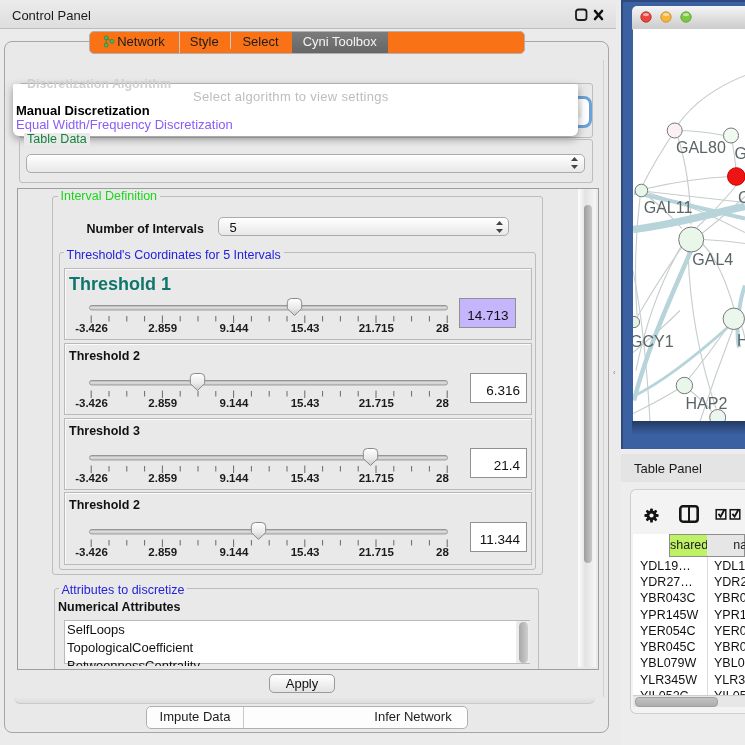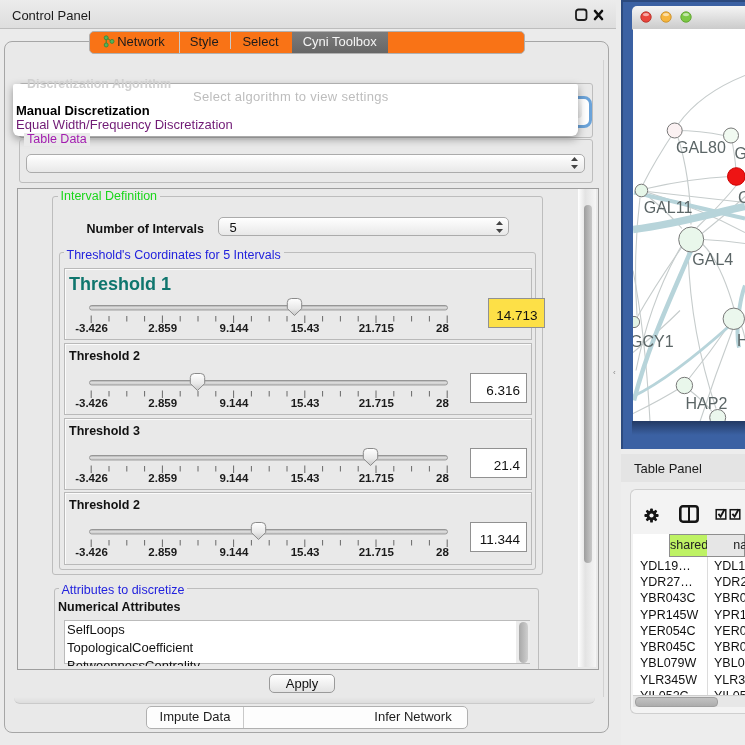--- a/index.html
+++ b/index.html
@@ -37,24 +37,24 @@
 
 <div class="abs" style="left:19.3px;top:83.4px;width:572px;height:53px;border:1px solid #bdbdbd;border-radius:3px;"></div>
 
 <div class="abs" style="left:560px;top:96px;width:26px;height:26px;border:3px solid #6ba3d9;border-radius:8px;background:#fff;"></div>
 <div class="abs" style="left:564px;top:100px;width:18px;height:18px;background:linear-gradient(#fff,#ededed);border-radius:4px;"></div>
 
 <div class="abs" style="left:13.4px;top:84px;width:564.5px;height:52px;background:#ffffff;border-radius:2px 2px 6px 6px;box-shadow:0 3px 9px rgba(0,0,0,0.38);"></div>
 <div class="abs" style="left:27px;top:76.5px;font-size:12.5px;font-weight:bold;color:#d0d0d0;z-index:3;">Discretization Algorithm</div>
 <div class="abs" style="left:193px;top:88.5px;font-size:13px;color:#bdbdbd;letter-spacing:0.3px;z-index:3;">Select algorithm to view settings</div>
 <div class="abs" style="left:16px;top:102.5px;font-size:13px;font-weight:bold;color:#000;z-index:3;">Manual Discretization</div>
-<div class="abs" style="left:16px;top:117px;font-size:13px;color:#701a75;z-index:3;">Equal Width/Frequency Discretization</div>
+<div class="abs" style="left:16px;top:117px;font-size:13px;color:#8b5cf6;z-index:3;">Equal Width/Frequency Discretization</div>
 
 <div class="abs" style="left:19.3px;top:139px;width:572px;height:42px;border:1px solid #bdbdbd;border-radius:3px;"></div>
-<div class="grouptitle" style="left:24px;top:133px;color:#a21caf;">Table Data</div>
+<div class="grouptitle" style="left:24px;top:133px;color:#15803d;">Table Data</div>
 <div class="abs" style="left:25.5px;top:153.5px;width:559px;height:19px;background:linear-gradient(#ffffff,#e8e8e8);border:1px solid #ababab;border-radius:5px;box-sizing:border-box;"></div>
 <svg class="abs" style="left:570px;top:157px;" width="9" height="12" viewBox="0 0 9 12">
       <path d="M4.5 0 L8 4 H1 Z" fill="#444"></path>
       <path d="M4.5 12 L1 8 H8 Z" fill="#444"></path>
     </svg>
 
 <div class="abs" style="left:16.5px;top:187.5px;width:580px;height:480.5px;border:1px solid #9e9e9e;background:#e9e9e9;overflow:hidden;" id="scrollpane">
   <svg width="0" height="0" style="position:absolute;">
         <defs>
           <linearGradient id="thg" x1="0" y1="0" x2="0" y2="1">
@@ -108,21 +108,21 @@
         <path d="M365.4 22 V27.5" stroke="#686868" stroke-width="1"></path>
         <path d="M383.2 21.5 V29" stroke="#686868" stroke-width="1"></path>
         <text x="27.5" y="37.5" font-size="11.5" font-weight="bold" fill="#1a1a1a" text-anchor="middle">-3.426</text>
         <text x="98.7" y="37.5" font-size="11.5" font-weight="bold" fill="#1a1a1a" text-anchor="middle">2.859</text>
         <text x="169.9" y="37.5" font-size="11.5" font-weight="bold" fill="#1a1a1a" text-anchor="middle">9.144</text>
         <text x="241.1" y="37.5" font-size="11.5" font-weight="bold" fill="#1a1a1a" text-anchor="middle">15.43</text>
         <text x="312.3" y="37.5" font-size="11.5" font-weight="bold" fill="#1a1a1a" text-anchor="middle">21.715</text>
         <text x="378.5" y="37.5" font-size="11.5" font-weight="bold" fill="#1a1a1a" text-anchor="middle">28</text>
         <path d="M223.3 8.5 Q223.3 4.5 227.3 4.5 L233.7 4.5 Q237.7 4.5 237.7 8.5 L237.7 14.5 L230.5 21.5 L223.3 14.5 Z" fill="url(#thg)" stroke="#8a8a8a" stroke-width="1"></path>
       </svg>
-  <div class="abs" style="left:470px;top:109.0px;width:57px;height:30px;background:#fde047;border:1px solid #919191;box-sizing:border-box;font-size:13.5px;color:#111;text-align:right;line-height:34px;padding-right:6px;">14.713</div>
+  <div class="abs" style="left:441px;top:109.0px;width:57px;height:30px;background:#c4b5fd;border:1px solid #919191;box-sizing:border-box;font-size:13.5px;color:#111;text-align:right;line-height:34px;padding-right:6px;">14.713</div>
   <div class="abs" style="left:46px;top:154.5px;width:466.5px;height:70px;background:#e9e9e9;border:1px solid #b9b9b9;box-shadow:1px 1px 0 rgba(255,255,255,0.8) inset;"></div>
   <div class="abs bold" style="left:51.5px;top:160.0px;font-size:12.5px;color:#111;">Threshold 2</div>
   <svg class="abs" style="left:46px;top:180.5px;" width="468" height="42" viewBox="0 0 468 42">
         <defs>
           <linearGradient id="tr1" x1="0" y1="0" x2="0" y2="1">
             <stop offset="0" stop-color="#8f8f8f"></stop>
             <stop offset="0.35" stop-color="#dedede"></stop>
             <stop offset="1" stop-color="#c9c9c9"></stop>
           </linearGradient>
         </defs>

